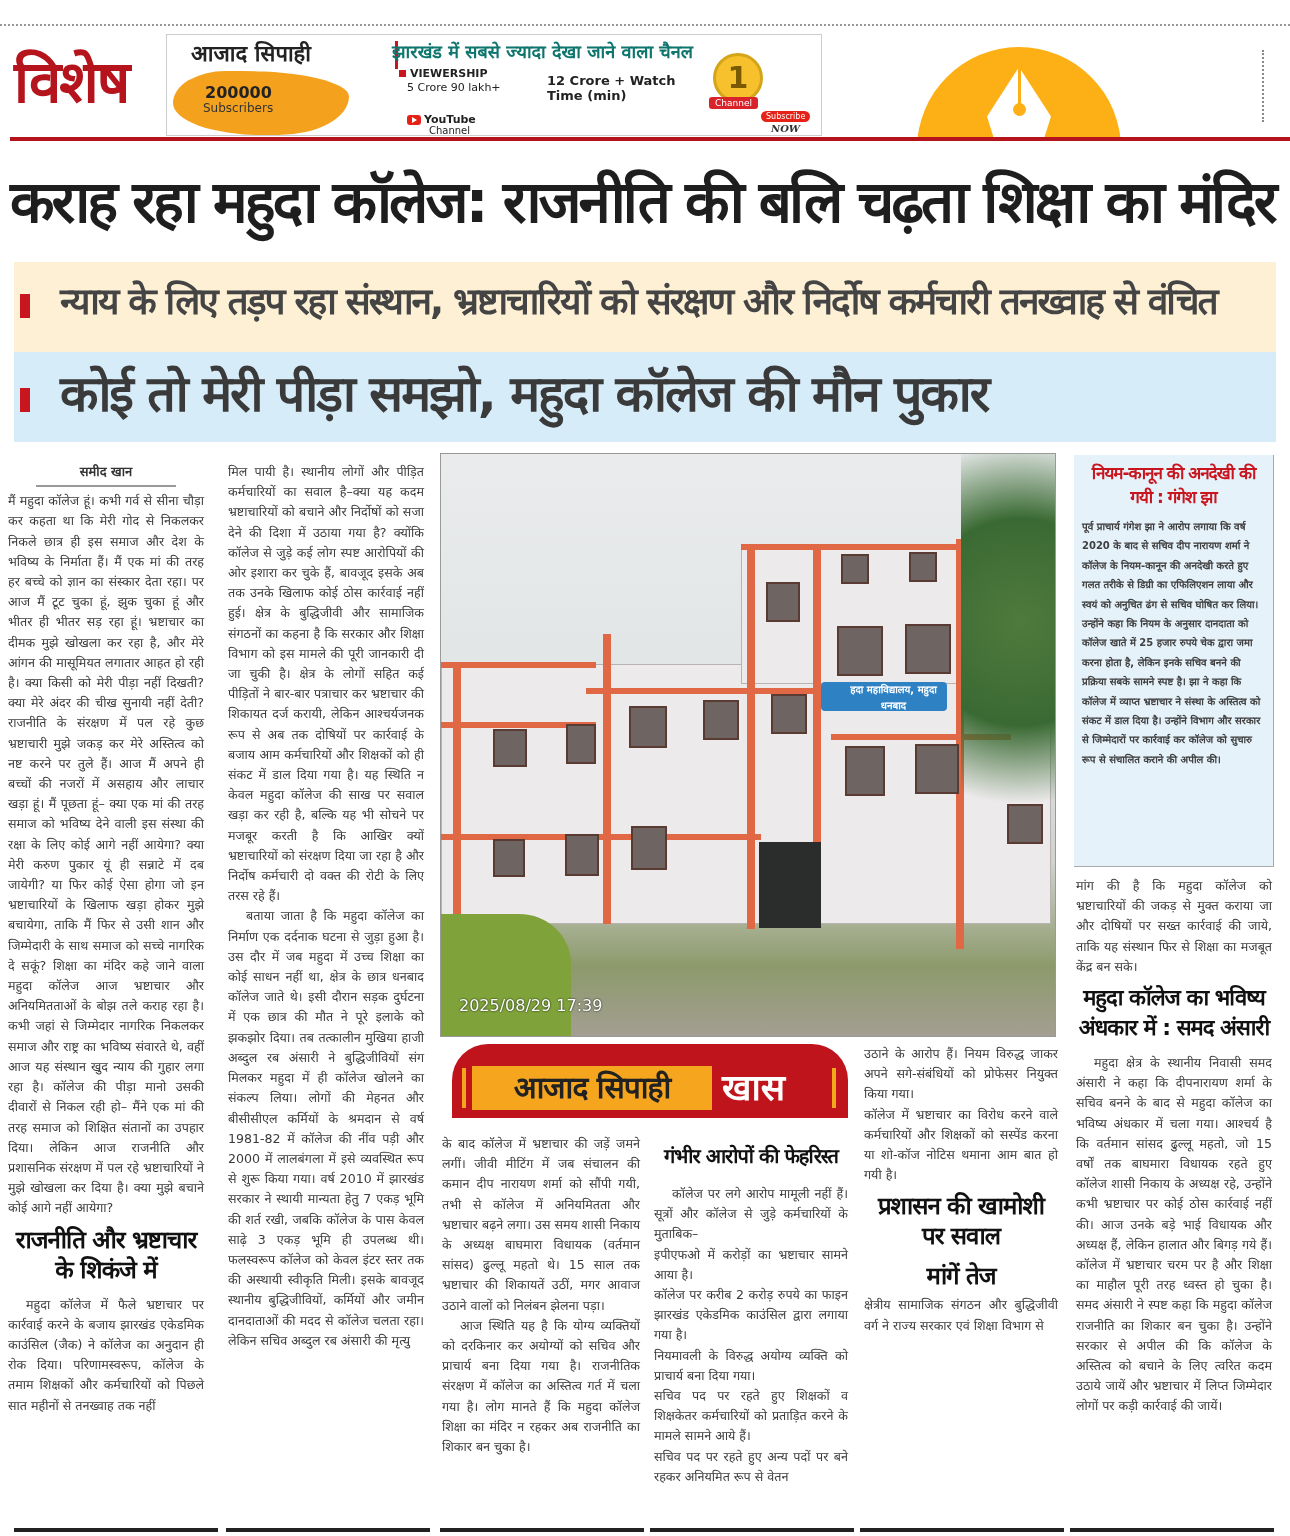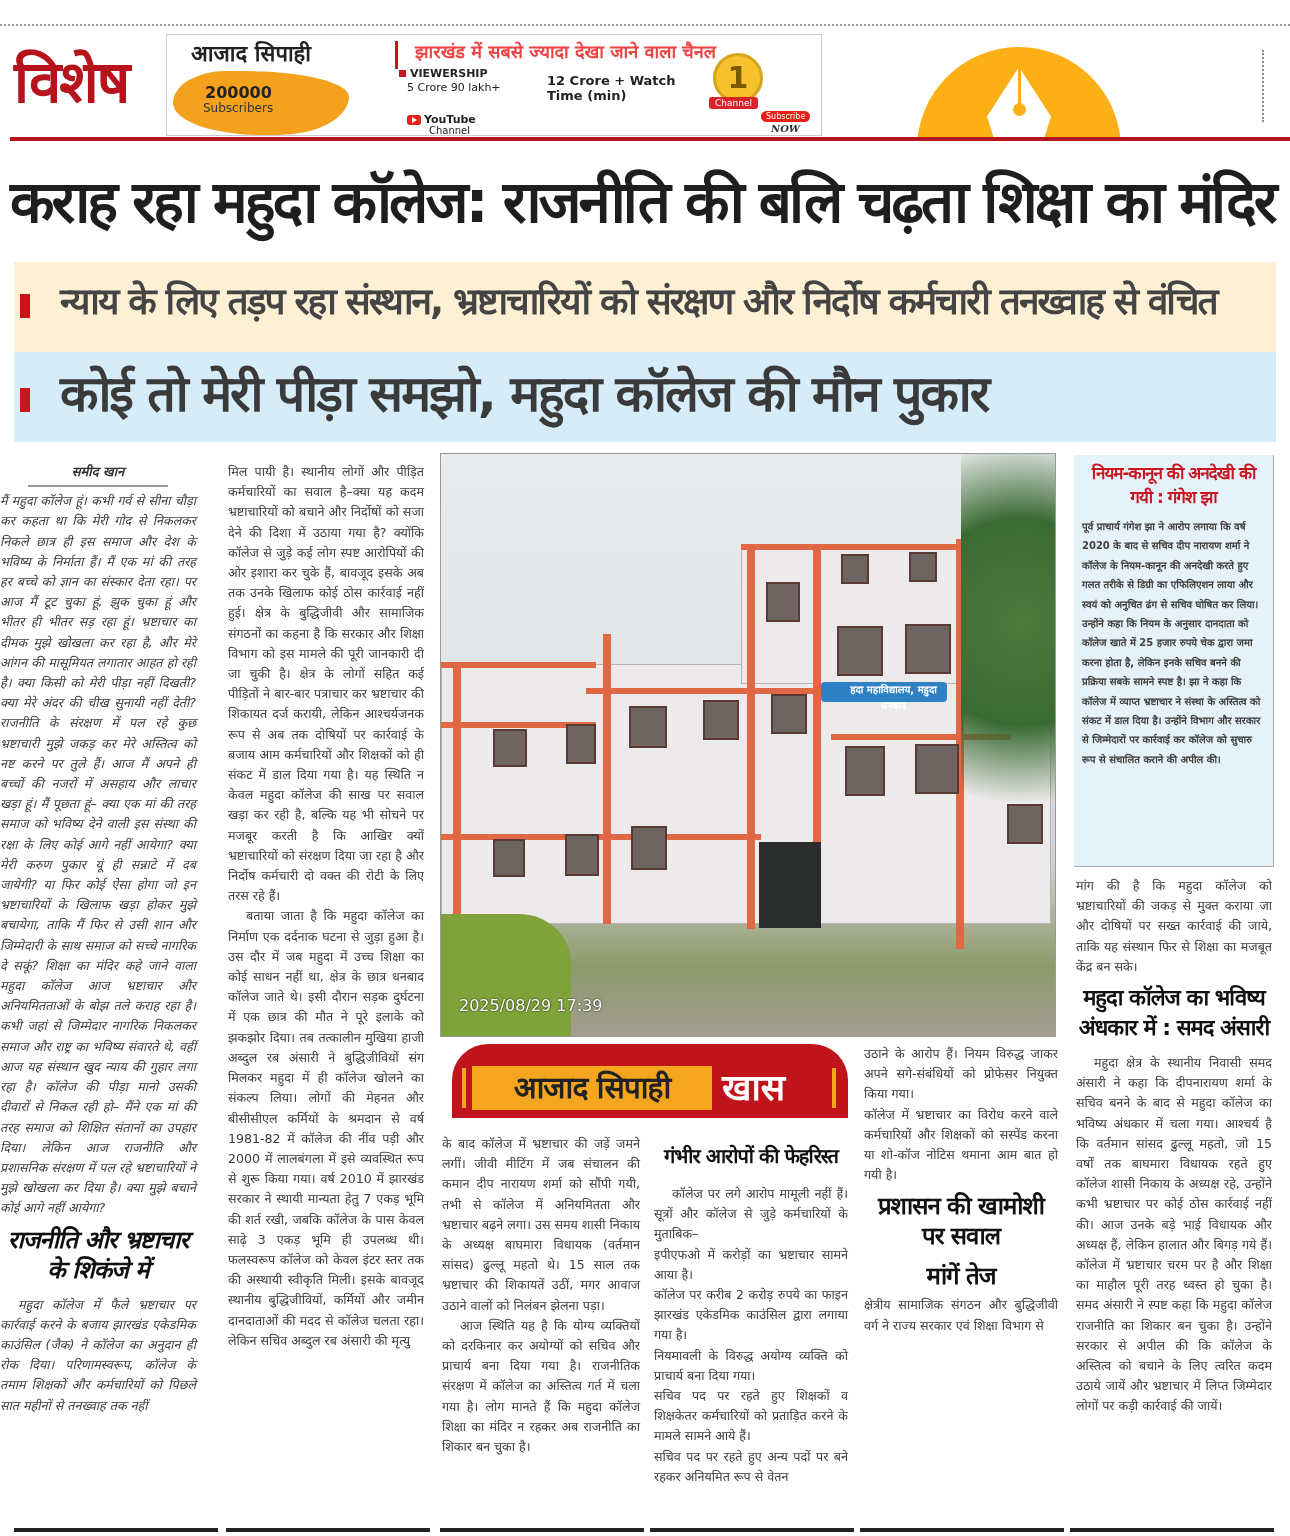--- a/index.html
+++ b/index.html
@@ -3,21 +3,21 @@
 <meta charset="utf-8">
 <style>
   * { box-sizing: border-box; margin: 0; padding: 0; }
   body { width: 1290px; height: 1536px; background: #ffffff; font-family: "DejaVu Sans", sans-serif; color: #222; overflow: hidden; position: relative; }
   .dotted-top { position: absolute; left: 0; top: 24px; width: 1290px; border-top: 2px dotted #999; }
   .masthead { position: absolute; left: 0; top: 30px; width: 1048px; height: 108px; }
   .vishesh { position: absolute; left: 14px; top: 10px; font-family: "DejaVu Serif", serif; font-weight: bold; font-size: 58px; color: #b5141c; letter-spacing: -2px; }
   .banner { position: absolute; left: 166px; top: 4px; width: 656px; height: 102px; border: 1px solid #ccc; background: #fff; }
   .banner .brand { position: absolute; left: 24px; top: 2px; font-weight: bold; font-size: 22px; color: #222; }
   .banner .sep { position: absolute; left: 228px; top: 6px; width: 3px; height: 28px; background: #c8151e; }
-  .banner .tagline { position: absolute; left: 248px; top: 4px; font-weight: bold; font-size: 18px; color: #ef4444; }
+  .banner .tagline { position: absolute; left: 225px; top: 4px; font-weight: bold; font-size: 18px; color: #0f766e; }
   .banner .map { position: absolute; left: 6px; top: 36px; width: 176px; height: 64px; background: #f4a21e; border-radius: 30% 60% 40% 50% / 50% 40% 60% 50%; }
   .banner .subs { position: absolute; left: 38px; top: 48px; font-weight: bold; font-size: 16px; color: #222; }
   .banner .subs-label { position: absolute; left: 36px; top: 66px; font-size: 12px; color: #333; }
   .banner .vw-label { position: absolute; left: 232px; top: 32px; font-size: 11px; font-weight: bold; color: #222; }
   .banner .vw-label::before { content: ""; display: inline-block; width: 7px; height: 7px; background: #c8151e; margin-right: 4px; }
   .banner .vw-val { position: absolute; left: 240px; top: 46px; font-size: 11px; color: #222; }
   .banner .watch { position: absolute; left: 380px; top: 38px; width: 140px; text-align: left; font-size: 13px; font-weight: bold; color: #222; line-height: 15px; }
   .banner .yt { position: absolute; left: 240px; top: 78px; font-size: 11px; font-weight: bold; color: #222; }
   .banner .yt-icon { display: inline-block; width: 14px; height: 10px; background: #e62117; border-radius: 3px; margin-right: 3px; vertical-align: middle; position: relative; }
   .banner .yt-icon::after { content: ""; position: absolute; left: 5px; top: 2px; border-left: 5px solid #fff; border-top: 3px solid transparent; border-bottom: 3px solid transparent; }
@@ -48,21 +48,21 @@
   .col p.indent { text-indent: 18px; }
   .byline { font-weight: bold; font-size: 13px; text-align: center; padding-bottom: 3px; border-bottom: 2px solid #999; margin: 0 28px 4px 28px; color: #333; }
   .sub-head { font-weight: bold; font-size: 24px; line-height: 30px; text-align: center; color: #111; letter-spacing: -1px; margin: 6px 0 10px; }
   .col-rule { position: absolute; height: 4px; background: #222; }
 
   .photo { position: absolute; left: 440px; top: 453px; width: 616px; height: 584px; border: 1px solid #999; background: linear-gradient(#e9ebec 0%, #e2e5e6 40%, #cfd2cf 70%, #8d9a6b 88%, #a39e92 100%); overflow: hidden; }
   .bldg { position: absolute; background: #eceaea; border: 1px solid #b9b2b0; }
   .pillar { position: absolute; background: #e06844; }
   .win { position: absolute; background: #6e6563; border: 2px solid #5a3b33; }
   .photo .stamp { position: absolute; left: 18px; top: 542px; color: #fff; font-size: 16px; text-shadow: 0 0 2px #000; }
-  .photo .sign { position: absolute; left: 380px; top: 228px; width: 126px; height: 20px; background: #2e82c4; color: #fff; font-size: 10px; font-weight: bold; text-align: center; line-height: 16px; border-radius: 4px; padding-left: 19px; }
+  .photo .sign { position: absolute; left: 380px; top: 228px; width: 126px; height: 29px; background: #2e82c4; color: #fff; font-size: 10px; font-weight: bold; text-align: center; line-height: 16px; border-radius: 4px; padding-left: 19px; }
   .photo .grass { position: absolute; left: 0; top: 460px; width: 130px; height: 124px; background: #7fa33a; border-radius: 0 40% 0 0; }
   .photo .tree { position: absolute; left: 520px; top: 0; width: 100px; height: 420px; background: radial-gradient(circle at 60% 40%, #4f7a3d 0%, #3a6a33 40%, rgba(60,100,50,0) 70%); }
   .photo .doorway { position: absolute; left: 318px; top: 388px; width: 62px; height: 86px; background: #2a2d2c; }
 
   .sidebox { position: absolute; left: 1074px; top: 455px; width: 200px; height: 412px; background: #e6f2fa; border-right: 1px solid #aaa; border-bottom: 1px solid #aaa; padding: 6px 8px; }
   .sidebox .sb-title { font-weight: bold; font-size: 17px; line-height: 24px; color: #c8151e; letter-spacing: -1px; margin-bottom: 8px; text-align: center; }
   .sidebox .sb-body { font-size: 10px; line-height: 19.4px; color: #404040; font-weight: bold; }
 
   .khas { position: absolute; left: 452px; top: 1044px; width: 396px; height: 84px; }
   .khas .frame { position: absolute; left: 0; top: 0; width: 396px; height: 74px; background: #c0141c; border-radius: 36px 36px 0 0; }
@@ -112,21 +112,21 @@
 
 <div class="deck deck1">
   <span class="bullet"></span>
   <span>न्याय के लिए तड़प रहा संस्थान, भ्रष्टाचारियों को संरक्षण और निर्दोष कर्मचारी तनख्वाह से वंचित</span>
 </div>
 <div class="deck deck2">
   <span class="bullet"></span>
   <span>कोई तो मेरी पीड़ा समझो, महुदा कॉलेज की मौन पुकार</span>
 </div>
 
-<div class="col" style="left:0; top:462px; width:196px;font-style:italic;">
+<div class="col" style="left:8px; top:462px; width:196px;">
   <div class="byline">समीद खान</div>
   <p>मैं महुदा कॉलेज हूं। कभी गर्व से सीना चौड़ा कर कहता था कि मेरी गोद से निकलकर निकले छात्र ही इस समाज और देश के भविष्य के निर्माता हैं। मैं एक मां की तरह हर बच्चे को ज्ञान का संस्कार देता रहा। पर आज मैं टूट चुका हूं, झुक चुका हूं और भीतर ही भीतर सड़ रहा हूं। भ्रष्टाचार का दीमक मुझे खोखला कर रहा है, और मेरे आंगन की मासूमियत लगातार आहत हो रही है। क्या किसी को मेरी पीड़ा नहीं दिखती? क्या मेरे अंदर की चीख सुनायी नहीं देती? राजनीति के संरक्षण में पल रहे कुछ भ्रष्टाचारी मुझे जकड़ कर मेरे अस्तित्व को नष्ट करने पर तुले हैं। आज मैं अपने ही बच्चों की नजरों में असहाय और लाचार खड़ा हूं। मैं पूछता हूं– क्या एक मां की तरह समाज को भविष्य देने वाली इस संस्था की रक्षा के लिए कोई आगे नहीं आयेगा? क्या मेरी करुण पुकार यूं ही सन्नाटे में दब जायेगी? या फिर कोई ऐसा होगा जो इन भ्रष्टाचारियों के खिलाफ खड़ा होकर मुझे बचायेगा, ताकि मैं फिर से उसी शान और जिम्मेदारी के साथ समाज को सच्चे नागरिक दे सकूं? शिक्षा का मंदिर कहे जाने वाला महुदा कॉलेज आज भ्रष्टाचार और अनियमितताओं के बोझ तले कराह रहा है। कभी जहां से जिम्मेदार नागरिक निकलकर समाज और राष्ट्र का भविष्य संवारते थे, वहीं आज यह संस्थान खुद न्याय की गुहार लगा रहा है। कॉलेज की पीड़ा मानो उसकी दीवारों से निकल रही हो– मैंने एक मां की तरह समाज को शिक्षित संतानों का उपहार दिया। लेकिन आज राजनीति और प्रशासनिक संरक्षण में पल रहे भ्रष्टाचारियों ने मुझे खोखला कर दिया है। क्या मुझे बचाने कोई आगे नहीं आयेगा?</p>
   <div class="sub-head">राजनीति और भ्रष्टाचार के शिकंजे में</div>
   <p class="indent">महुदा कॉलेज में फैले भ्रष्टाचार पर कार्रवाई करने के बजाय झारखंड एकेडमिक काउंसिल (जैक) ने कॉलेज का अनुदान ही रोक दिया। परिणामस्वरूप, कॉलेज के तमाम शिक्षकों और कर्मचारियों को पिछले सात महीनों से तनख्वाह तक नहीं</p>
 </div>
 <div class="col-rule" style="left:14px; top:1528px; width:204px;"></div>
 
 <div class="col" style="left:228px; top:462px; width:196px;">
   <p>मिल पायी है। स्थानीय लोगों और पीड़ित कर्मचारियों का सवाल है–क्या यह कदम भ्रष्टाचारियों को बचाने और निर्दोषों को सजा देने की दिशा में उठाया गया है? क्योंकि कॉलेज से जुड़े कई लोग स्पष्ट आरोपियों की ओर इशारा कर चुके हैं, बावजूद इसके अब तक उनके खिलाफ कोई ठोस कार्रवाई नहीं हुई। क्षेत्र के बुद्धिजीवी और सामाजिक संगठनों का कहना है कि सरकार और शिक्षा विभाग को इस मामले की पूरी जानकारी दी जा चुकी है। क्षेत्र के लोगों सहित कई पीड़ितों ने बार-बार पत्राचार कर भ्रष्टाचार की शिकायत दर्ज करायी, लेकिन आश्चर्यजनक रूप से अब तक दोषियों पर कार्रवाई के बजाय आम कर्मचारियों और शिक्षकों को ही संकट में डाल दिया गया है। यह स्थिति न केवल महुदा कॉलेज की साख पर सवाल खड़ा कर रही है, बल्कि यह भी सोचने पर मजबूर करती है कि आखिर क्यों भ्रष्टाचारियों को संरक्षण दिया जा रहा है और निर्दोष कर्मचारी दो वक्त की रोटी के लिए तरस रहे हैं।</p>
   <p class="indent">बताया जाता है कि महुदा कॉलेज का निर्माण एक दर्दनाक घटना से जुड़ा हुआ है। उस दौर में जब महुदा में उच्च शिक्षा का कोई साधन नहीं था, क्षेत्र के छात्र धनबाद कॉलेज जाते थे। इसी दौरान सड़क दुर्घटना में एक छात्र की मौत ने पूरे इलाके को झकझोर दिया। तब तत्कालीन मुखिया हाजी अब्दुल रब अंसारी ने बुद्धिजीवियों संग मिलकर महुदा में ही कॉलेज खोलने का संकल्प लिया। लोगों की मेहनत और बीसीसीएल कर्मियों के श्रमदान से वर्ष 1981-82 में कॉलेज की नींव पड़ी और 2000 में लालबंगला में इसे व्यवस्थित रूप से शुरू किया गया। वर्ष 2010 में झारखंड सरकार ने स्थायी मान्यता हेतु 7 एकड़ भूमि की शर्त रखी, जबकि कॉलेज के पास केवल साढ़े 3 एकड़ भूमि ही उपलब्ध थी। फलस्वरूप कॉलेज को केवल इंटर स्तर तक की अस्थायी स्वीकृति मिली। इसके बावजूद स्थानीय बुद्धिजीवियों, कर्मियों और जमीन दानदाताओं की मदद से कॉलेज चलता रहा। लेकिन सचिव अब्दुल रब अंसारी की मृत्यु</p>

